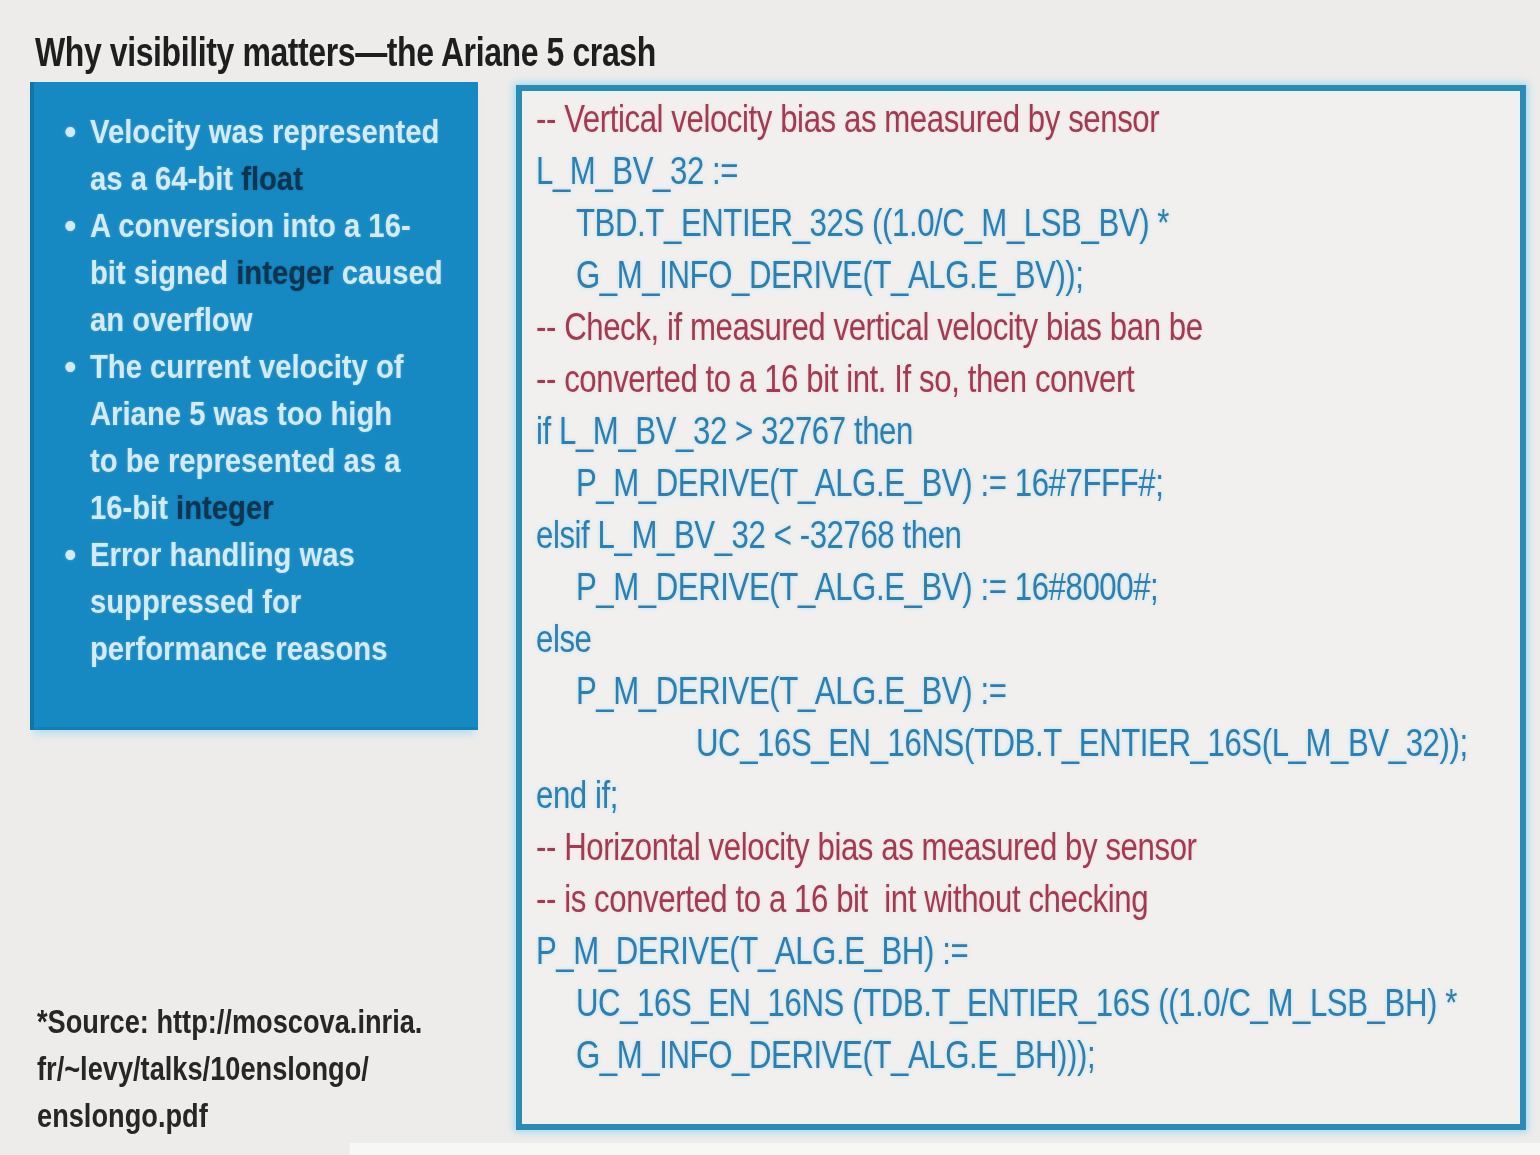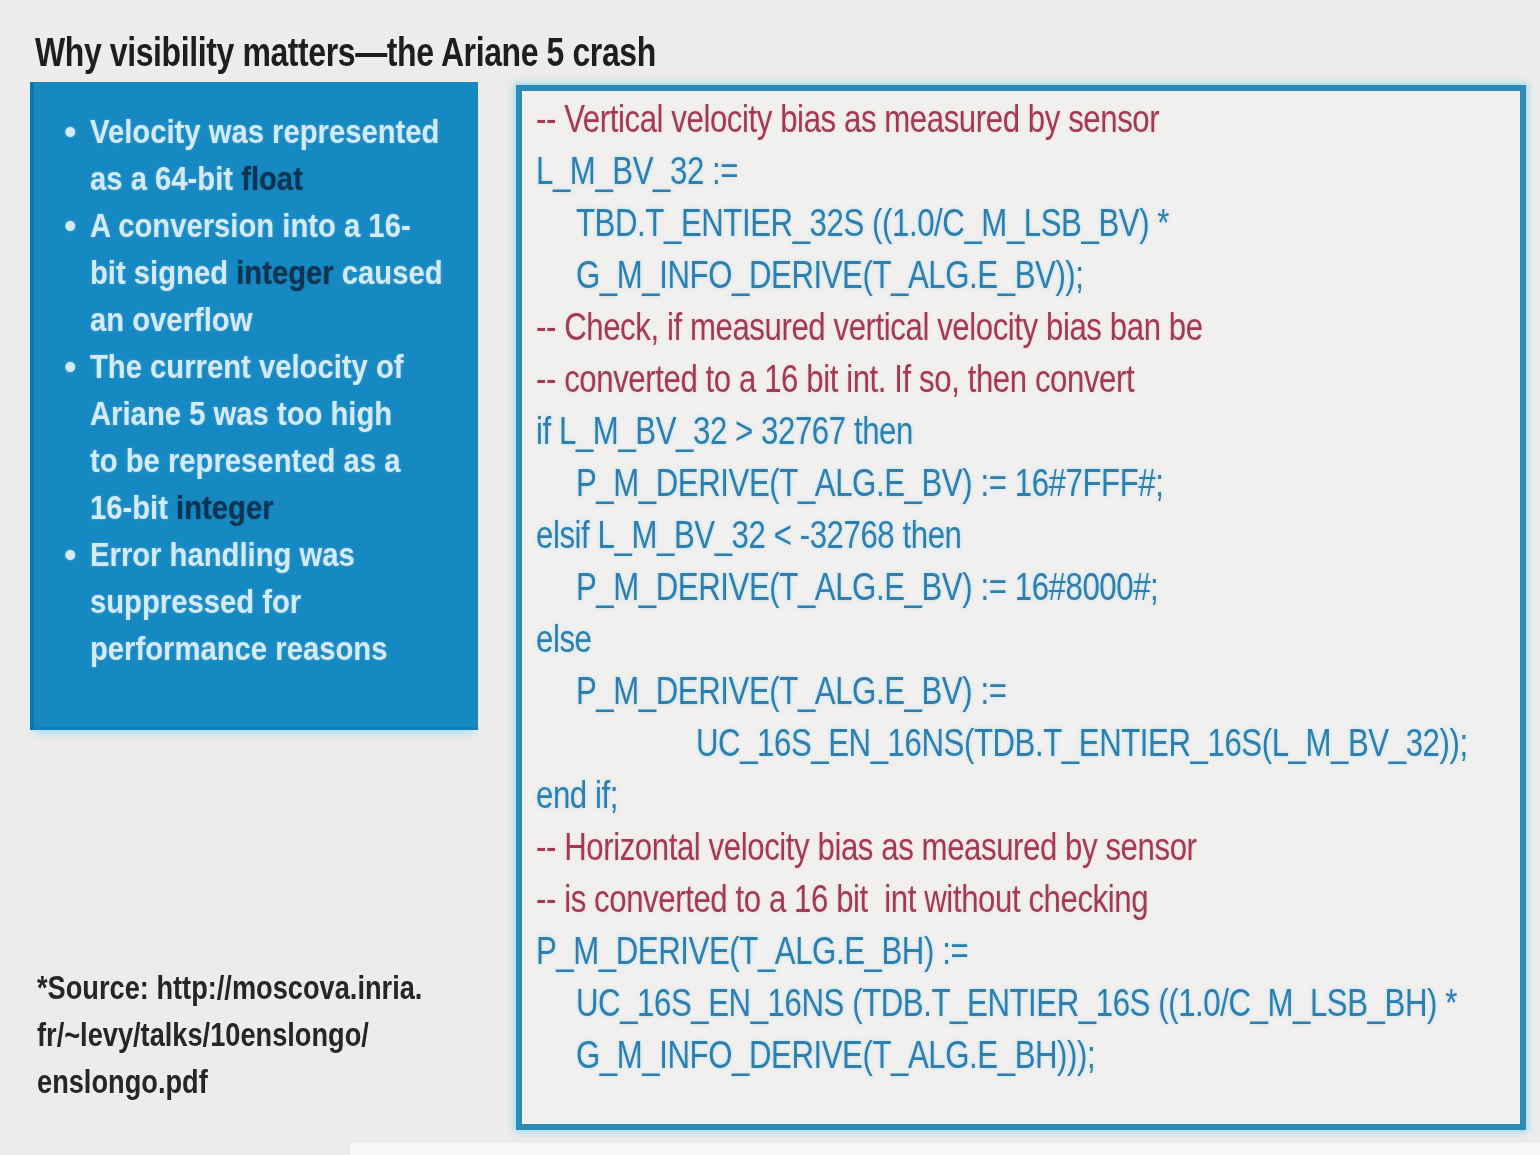--- a/index.html
+++ b/index.html
@@ -46,21 +46,21 @@
   }
   .code-line{
     height:52px;line-height:52px;font-size:38px;
     white-space:pre;
     transform:scaleX(0.82);transform-origin:left center;
     letter-spacing:-0.5px;
   }
   .code-line.code{color:#2d7fb0;text-shadow:0 0 4px rgba(130,205,235,.55);}
   .code-line.comment{color:#a23b52;text-shadow:0 0 3px rgba(225,160,170,.4);}
   
-  .source-block{position:absolute;left:37px;top:964px;}
+  .source-block{position:absolute;left:37px;top:998px;}
   .source-line{
     height:47px;line-height:47px;font-size:34px;font-weight:bold;
     color:#262626;white-space:nowrap;
     transform:scaleX(0.80);transform-origin:left center;
   }
   
   .bottom-strip{
     position:absolute;left:350px;top:1143px;width:1190px;height:12px;
     background:#f7f7f5;
   }

